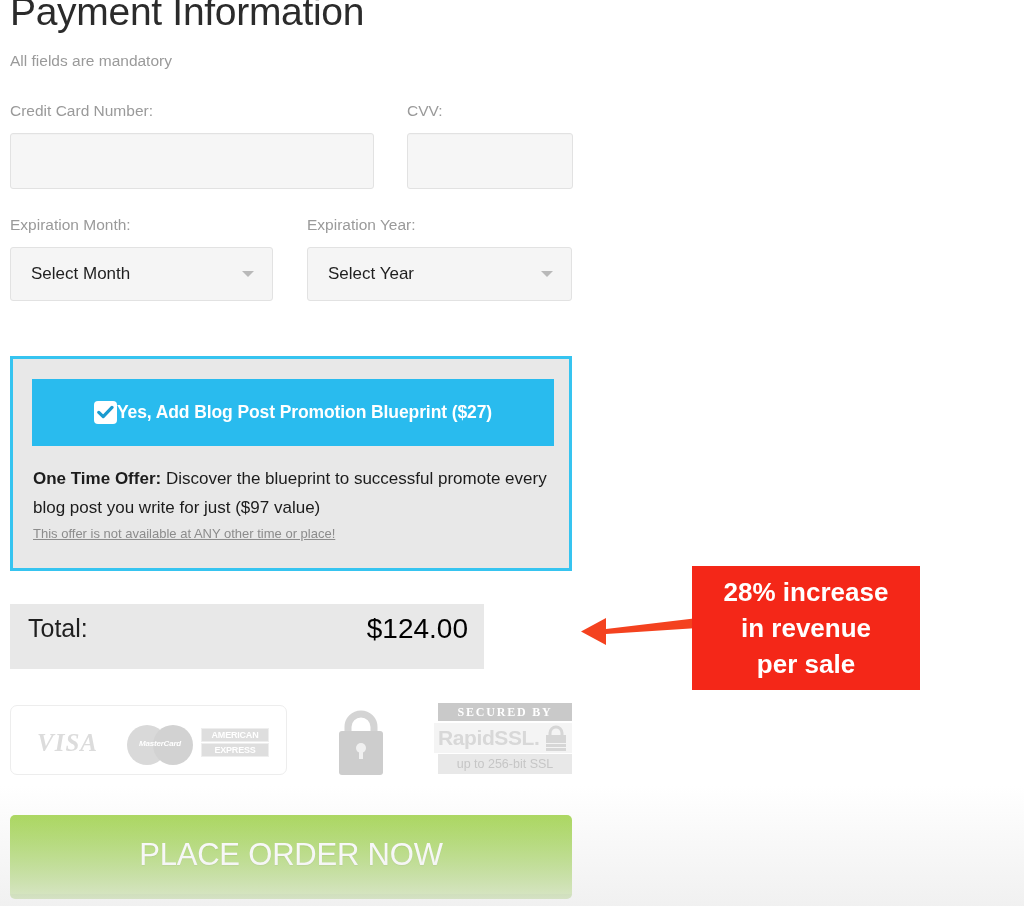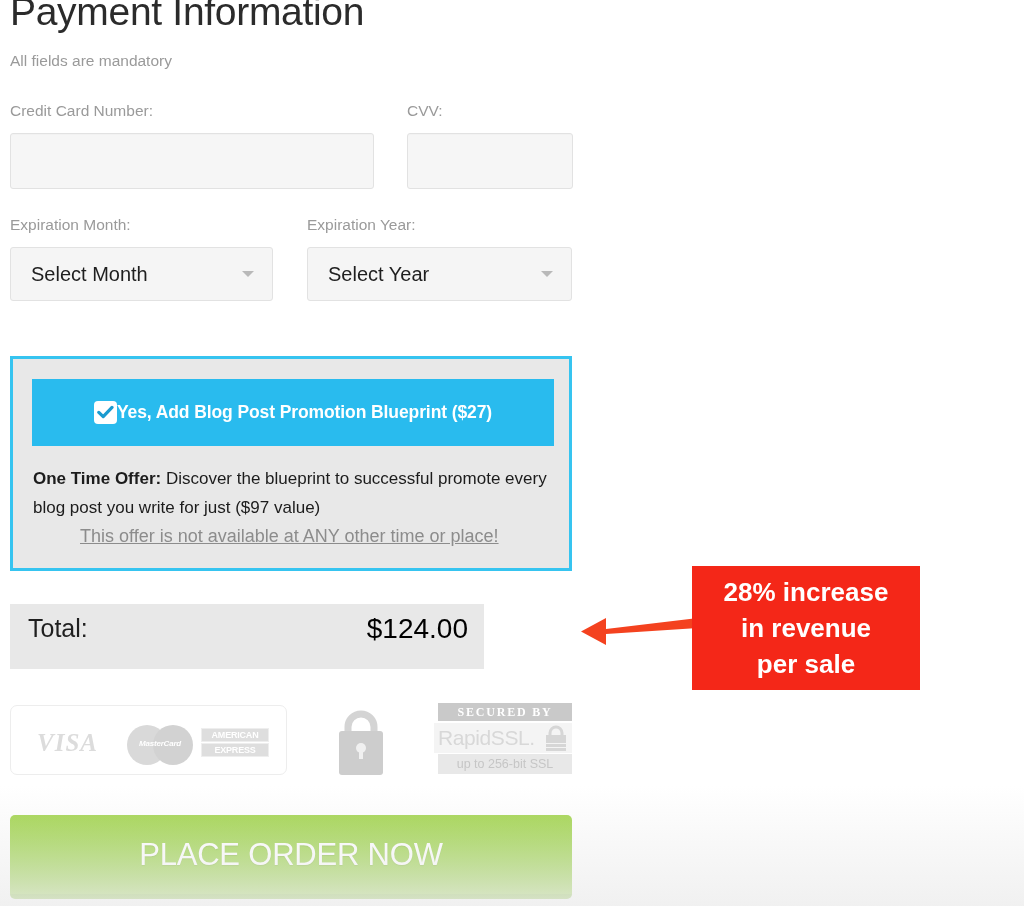--- a/index.html
+++ b/index.html
@@ -83,21 +83,21 @@
     background: #f5f5f5;
     border: 1px solid #e2e2e2;
     border-radius: 3px;
     box-sizing: border-box;
     display: flex;
     align-items: center;
     padding: 0 12px 0 20px;
   }
   .select-box .sel-value {
     flex: 1;
-    font-size: 20px;
+    font-size: 17px;
     color: #1f1f1f;
     white-space: nowrap;
   }
   .select-box .caret {
     width: 0; height: 0;
     border-left: 6px solid transparent;
     border-right: 6px solid transparent;
     border-top: 6px solid #b9b9b9;
     margin-right: 6px;
   }
@@ -150,26 +150,25 @@
     width: 525px;
     font-size: 17px;
     line-height: 29px;
     color: #1c1c1c;
   }
   .offer-body b { font-weight: bold; }
   .offer-note {
     position: absolute;
     left: 20px;
     top: 167px;
-    font-size: 18px;
+    font-size: 13px;
     color: #8c8c8c;
     text-decoration: underline;
     white-space: nowrap;
     cursor: pointer;
-    margin-left: 47px;
   }
 
   
   .total-row {
     position: absolute;
     left: 10px;
     top: 604px;
     width: 474px;
     height: 65px;
     background: #e8e8e8;
@@ -290,21 +289,21 @@
     line-height: 18px;
     font-family: Liberation Serif, serif;
   }
   .rs-mid {
     position: absolute;
     left: 0; top: 20px;
     width: 138px; height: 30px;
     background: #f4f4f4;
     color: #d8d8d8;
     font-size: 21px;
-    font-weight: normal;
+    font-weight: bold;
     line-height: 30px;
     padding-left: 4px;
     box-sizing: border-box;
     letter-spacing: -0.4px;
   }
   .rs-lock {
     position: absolute;
     right: 4px; top: 20px;
     width: 24px; height: 30px;
   }

